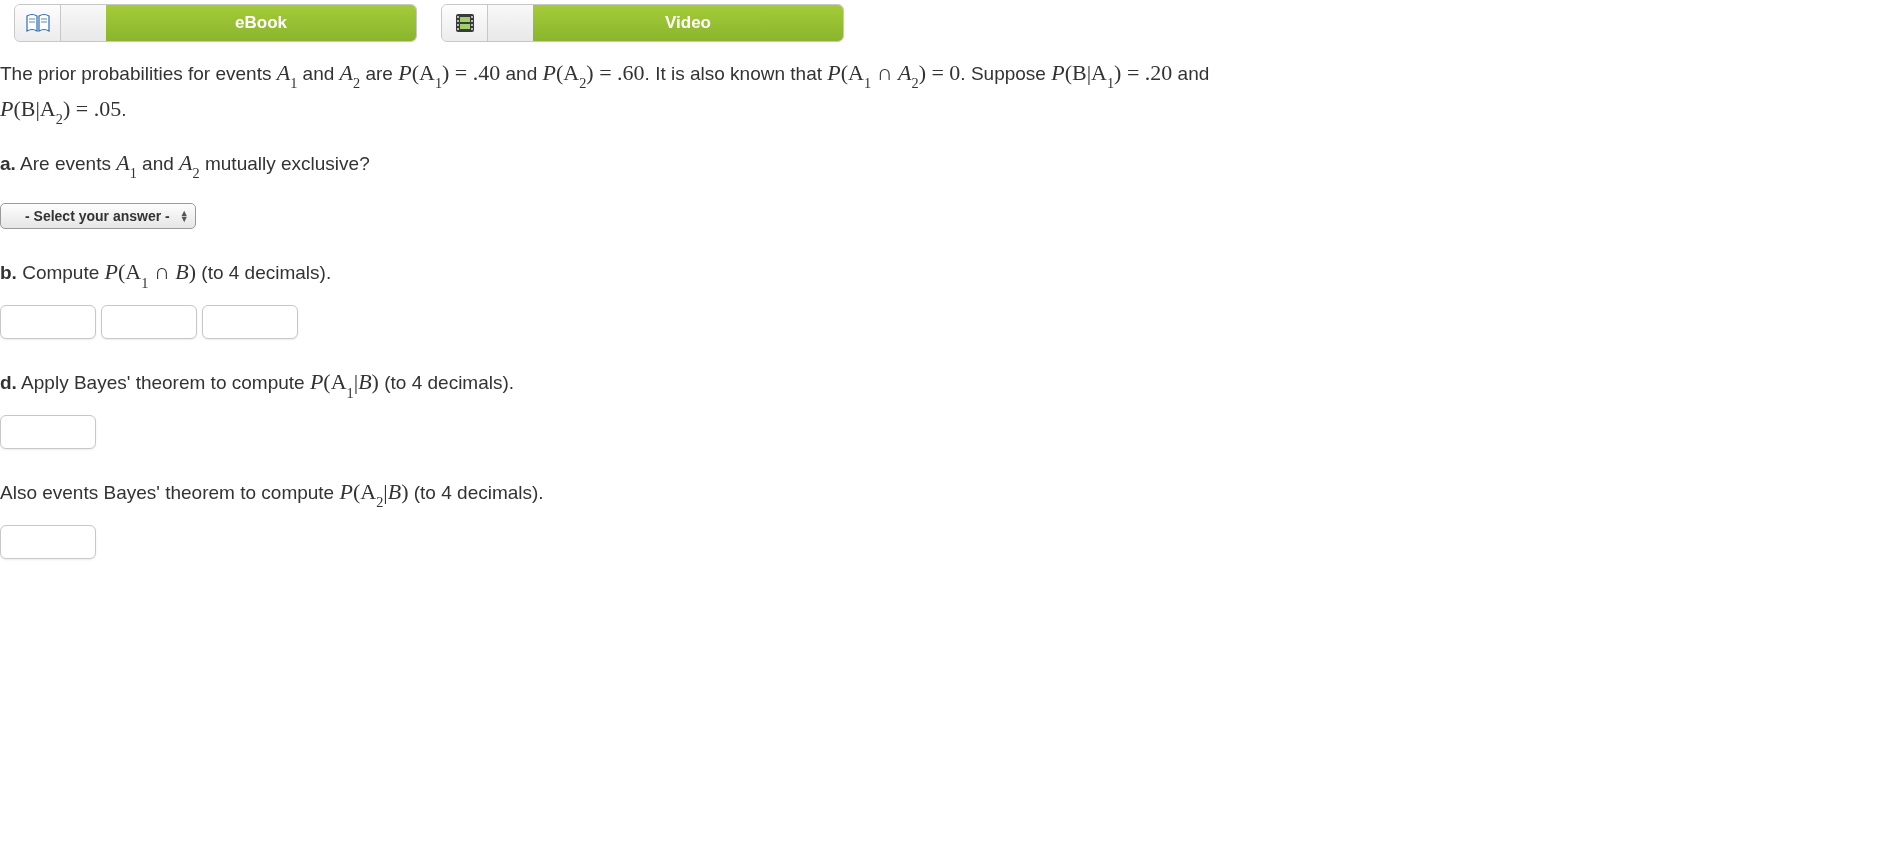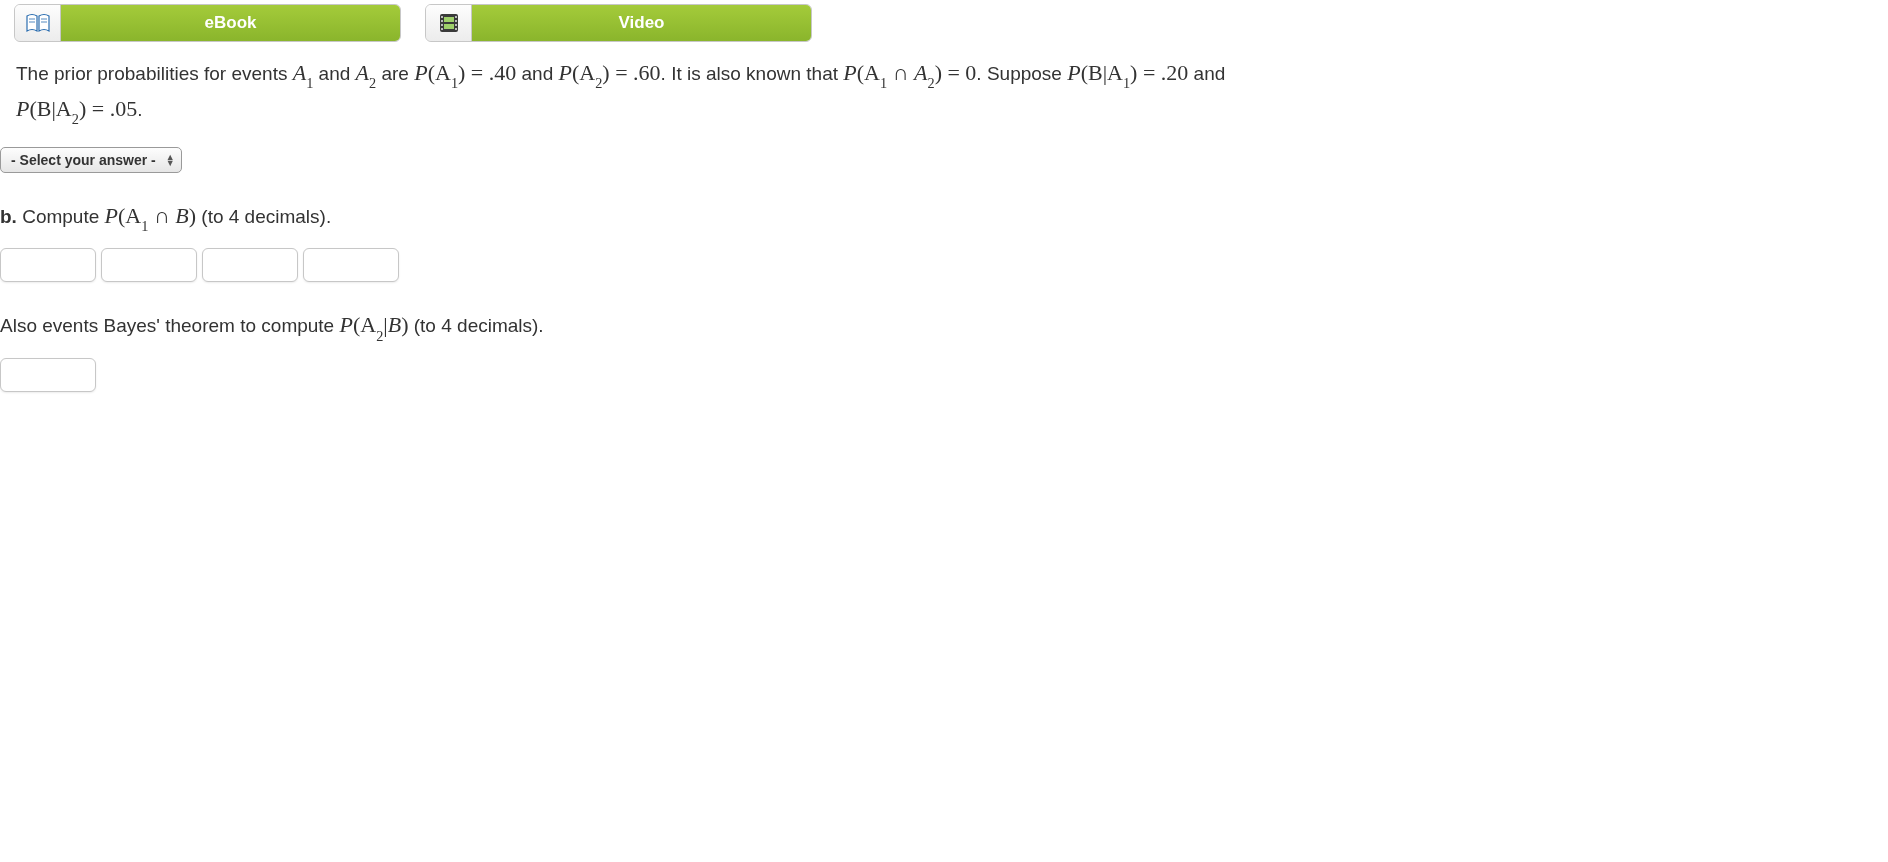--- a/index.html
+++ b/index.html
@@ -29,34 +29,35 @@
   }
   .media-btn .icon-box {
     width: 46px;
     display: flex;
     align-items: center;
     justify-content: center;
     background: linear-gradient(#fdfdfd, #ececec);
     border-right: 1px solid #c7c7c7;
   }
   .media-btn .label-box {
-    width: 339px;
+    width: 310px;
     display: flex;
     align-items: center;
     justify-content: center;
     background: linear-gradient(#a4cb3a, #8ab52c);
     color: #fff;
     font-weight: bold;
     font-size: 17px;
+    margin-left: 45px;
   }
   .content {
     padding: 0 0 20px 0;
   }
   .para {
-    margin: 0 0 12px 16px;
+    margin: 0 0 12px 0;
     line-height: 1.5;
     font-size: 19px;
   }
   .q {
     margin: 18px 0 6px 0;
     line-height: 1.5;
     font-size: 19px;
   }
   .q .letter { font-weight: bold; }
   .math {
@@ -65,27 +66,27 @@
     font-size: 22px;
   }
   .math .up { font-style: normal; }
   .math sub { font-size: 0.65em; font-style: normal; position: relative; bottom: -0.2em; }
   .select-wrap {
     display: inline-flex;
     align-items: center;
     border: 1px solid #9a9a9a;
     border-radius: 5px;
     background: linear-gradient(#fdfdfd, #e6e6e6);
-    padding: 2px 6px 2px 10px;
+    padding: 2px 6px 2px 24px;
     font-size: 14px;
     font-weight: bold;
     color: #333;
     cursor: pointer;
     height: 26px;
-    margin-top: 7px;
+    margin-top: 16px;
   }
   .select-wrap .arrows {
     margin-left: 10px;
     display: flex;
     flex-direction: column;
     line-height: 6px;
     font-size: 9px;
     color: #555;
   }
   .text-input {
@@ -141,37 +142,43 @@
   </div>
 </div>
 
 <div class="content">
 
   <p class="para">
     <span>The prior probabilities for events </span><span class="math"><span>A</span><sub>1</sub></span><span> and </span><span class="math"><span>A</span><sub>2</sub></span><span> are </span><span class="math"><span>P</span><span class="up">(A</span><sub>1</sub><span class="up">) = .40</span></span><span> and </span><span class="math"><span>P</span><span class="up">(A</span><sub>2</sub><span class="up">) = .60</span></span><span>. It is also known that </span><span class="math"><span>P</span><span class="up">(A</span><sub>1</sub><span class="up"> ∩ </span><span>A</span><sub>2</sub><span class="up">) = 0</span></span><span>. Suppose </span><span class="math"><span>P</span><span class="up">(B|A</span><sub>1</sub><span class="up">) = .20</span></span><span> and</span><br>
     <span class="math"><span>P</span><span class="up">(B|A</span><sub>2</sub><span class="up">) = .05</span></span><span>.</span>
   </p>
 
+  <p class="q">
+    <span class="letter">a.</span><span> Are events </span><span class="math"><span>A</span><sub>1</sub></span><span> and </span><span class="math"><span>A</span><sub>2</sub></span><span> mutually exclusive?</span>
+  </p>
   <div class="select-wrap">
     <span>- Select your answer -</span>
     <span class="arrows">
         <span>▲</span>
         <span>▼</span>
       </span>
   </div>
 
   <p class="q gap-lg">
     <span class="letter">b.</span><span> Compute </span><span class="math"><span>P</span><span class="up">(A</span><sub>1</sub><span class="up"> ∩ </span><span>B</span><span class="up">)</span></span><span> (to 4 decimals).</span>
   </p>
   <input class="text-input" type="text" style="">
 
   <input class="text-input" type="text" style="">
 
   <input class="text-input" type="text" style="">
 
+  <p class="q gap-lg">
+    <span class="letter">d.</span><span> Apply Bayes' theorem to compute </span><span class="math"><span>P</span><span class="up">(A</span><sub>1</sub><span class="up">|</span><span>B</span><span class="up">)</span></span><span> (to 4 decimals).</span>
+  </p>
   <input class="text-input" type="text" style="">
 
   <p class="q gap-lg">
     <span>Also events Bayes' theorem to compute </span><span class="math"><span>P</span><span class="up">(A</span><sub>2</sub><span class="up">|</span><span>B</span><span class="up">)</span></span><span> (to 4 decimals).</span>
   </p>
   <input class="text-input" type="text" style="">
 
 </div>
 
 </body></html>

